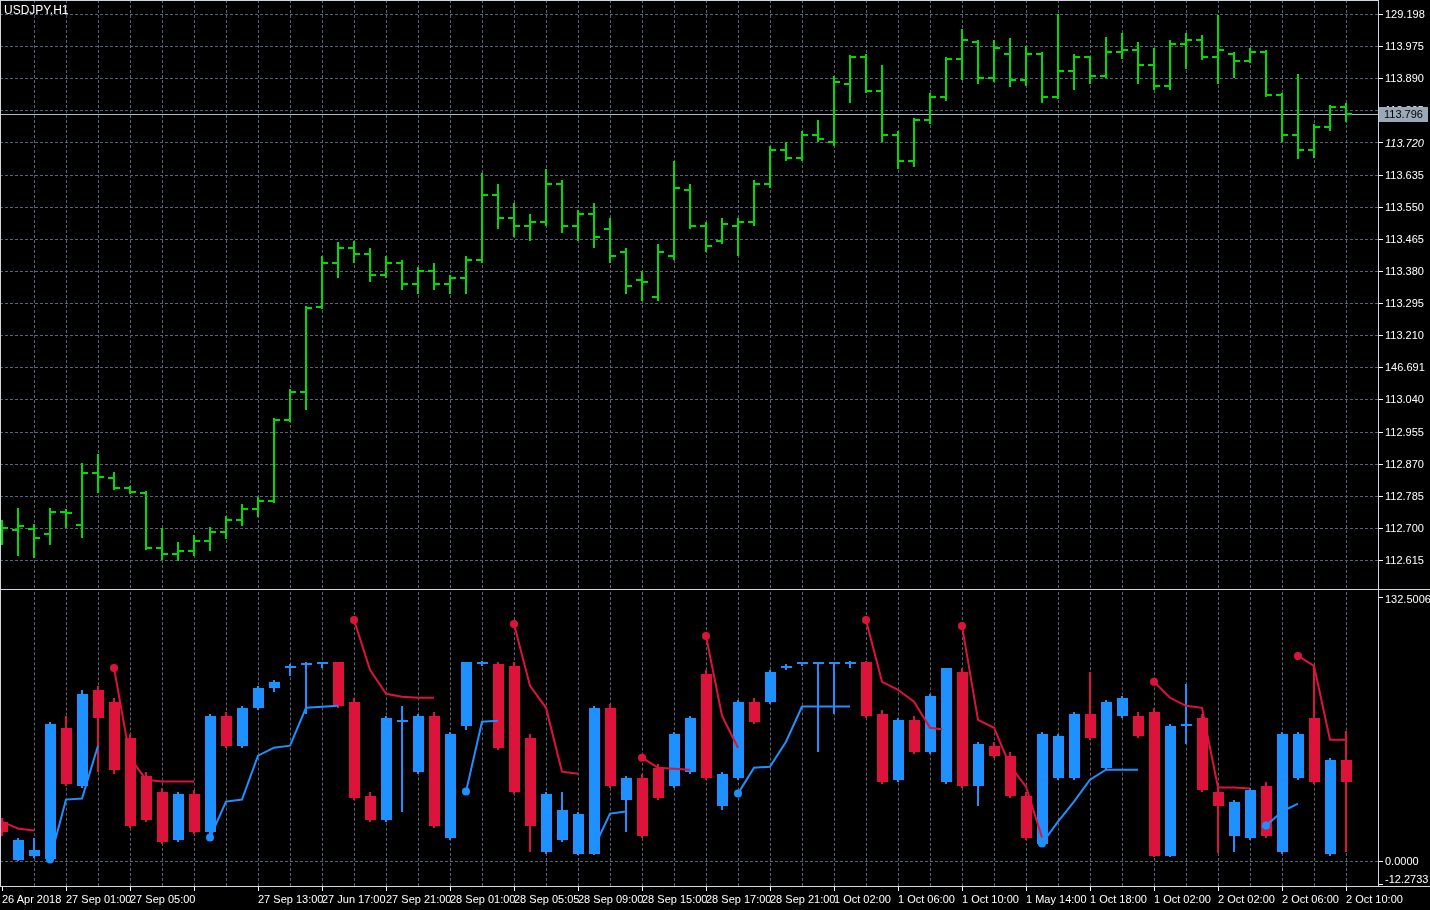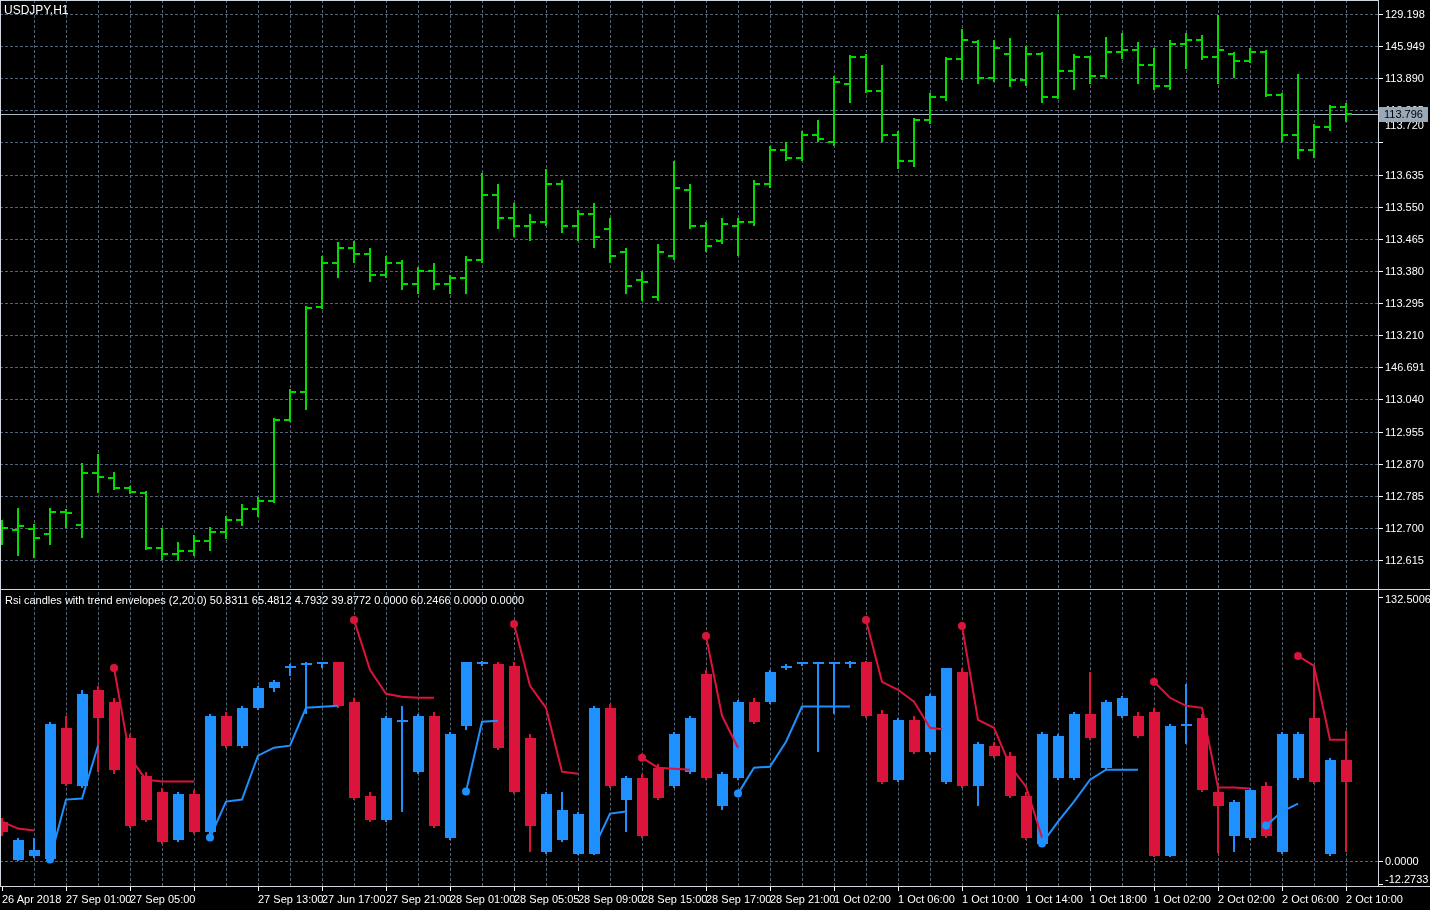--- a/index.html
+++ b/index.html
@@ -508,21 +508,20 @@
         <div class="abs" style="background: rgb(0, 220, 0); left: 1324px; top: 126.356px; width: 5px; height: 2px;"></div>
         <div class="abs" style="background: rgb(0, 220, 0); left: 1331px; top: 105.574px; width: 5px; height: 2px;"></div>
       </div>
       <div class="abs">
         <div class="abs" style="background: rgb(0, 220, 0); left: 1345px; top: 103.174px; width: 2px; height: 18.8927px;"></div>
         <div class="abs" style="background: rgb(0, 220, 0); left: 1340px; top: 105.574px; width: 5px; height: 2px;"></div>
         <div class="abs" style="background: rgb(0, 220, 0); left: 1347px; top: 112.754px; width: 5px; height: 2px;"></div>
       </div>
     </div>
   <div id="indicator-plot">
-    <span id="indicator-title">Rsi candles with trend envelopes (2,20.0) 50.8311 65.4812 4.7932 39.8772 0.0000 60.2466 0.0000 0.0000</span>
   <div class="vgrid" style="left: 34px; top: 0px; height: 294px; border-color: rgb(84, 100, 117);"></div>
       <div class="vgrid" style="left: 66px; top: 0px; height: 294px; border-color: rgb(84, 100, 117);"></div>
       <div class="vgrid" style="left: 98px; top: 0px; height: 294px; border-color: rgb(84, 100, 117);"></div>
       <div class="vgrid" style="left: 130px; top: 0px; height: 294px; border-color: rgb(84, 100, 117);"></div>
       <div class="vgrid" style="left: 162px; top: 0px; height: 294px; border-color: rgb(84, 100, 117);"></div>
       <div class="vgrid" style="left: 194px; top: 0px; height: 294px; border-color: rgb(84, 100, 117);"></div>
       <div class="vgrid" style="left: 226px; top: 0px; height: 294px; border-color: rgb(84, 100, 117);"></div>
       <div class="vgrid" style="left: 258px; top: 0px; height: 294px; border-color: rgb(84, 100, 117);"></div>
       <div class="vgrid" style="left: 290px; top: 0px; height: 294px; border-color: rgb(84, 100, 117);"></div>
       <div class="vgrid" style="left: 322px; top: 0px; height: 294px; border-color: rgb(84, 100, 117);"></div>
@@ -933,27 +932,27 @@
         <polyline points="1266,233.6 1282,219.6 1298,211.6" fill="none" stroke="#1e90ff" stroke-width="2"></polyline>
         <circle cx="1266" cy="233.6" r="4" fill="#1e90ff"></circle>
         <polyline points="1298,63.9 1314,73.9 1330,147.7 1346,147.7" fill="none" stroke="#dc143c" stroke-width="2"></polyline>
         <circle cx="1298" cy="63.9" r="4" fill="#dc143c"></circle>
       </svg>
     </div>
   <div id="price-axis">
       <div class="tick" style="left: 0px; top: 14px; width: 5px; height: 1px;"></div>
       <div class="lbl" style="left: 7px; top: 8px;">129.198</div>
       <div class="tick" style="left: 0px; top: 46.1177px; width: 5px; height: 1px;"></div>
-      <div class="lbl" style="left: 7px; top: 40.1177px;">145.949</div>
+      <div class="lbl" style="left: 7px; top: 40.1177px;">113.975</div>
       <div class="tick" style="left: 0px; top: 78.2353px; width: 5px; height: 1px;"></div>
       <div class="lbl" style="left: 7px; top: 72.2353px;">113.890</div>
       <div class="tick" style="left: 0px; top: 110.353px; width: 5px; height: 1px;"></div>
       <div class="lbl" style="left: 7px; top: 104.353px;">113.805</div>
       <div class="tick" style="left: 0px; top: 142.471px; width: 5px; height: 1px;"></div>
-      <div class="lbl" style="left: 7px; top: 119px;">113.720</div>
+      <div class="lbl" style="left: 7px; top: 137px; font-style: italic;">113.720</div>
       <div class="tick" style="left: 0px; top: 174.588px; width: 5px; height: 1px;"></div>
       <div class="lbl" style="left: 7px; top: 168.588px;">113.635</div>
       <div class="tick" style="left: 0px; top: 206.706px; width: 5px; height: 1px;"></div>
       <div class="lbl" style="left: 7px; top: 200.706px;">113.550</div>
       <div class="tick" style="left: 0px; top: 238.824px; width: 5px; height: 1px;"></div>
       <div class="lbl" style="left: 7px; top: 232.824px;">113.465</div>
       <div class="tick" style="left: 0px; top: 270.941px; width: 5px; height: 1px;"></div>
       <div class="lbl" style="left: 7px; top: 264.941px;">113.380</div>
       <div class="tick" style="left: 0px; top: 303.059px; width: 5px; height: 1px;"></div>
       <div class="lbl" style="left: 7px; top: 297.059px;">113.295</div>
@@ -1004,21 +1003,21 @@
       <div class="lbl" style="left: 706px; top: 7px;">28 Sep 17:00</div>
       <div class="tick" style="left: 770px; top: 0px; width: 1px; height: 5px;"></div>
       <div class="lbl" style="left: 770px; top: 7px;">28 Sep 21:00</div>
       <div class="tick" style="left: 834px; top: 0px; width: 1px; height: 5px;"></div>
       <div class="lbl" style="left: 834px; top: 7px;">1 Oct 02:00</div>
       <div class="tick" style="left: 898px; top: 0px; width: 1px; height: 5px;"></div>
       <div class="lbl" style="left: 898px; top: 7px;">1 Oct 06:00</div>
       <div class="tick" style="left: 962px; top: 0px; width: 1px; height: 5px;"></div>
       <div class="lbl" style="left: 962px; top: 7px;">1 Oct 10:00</div>
       <div class="tick" style="left: 1026px; top: 0px; width: 1px; height: 5px;"></div>
-      <div class="lbl" style="left: 1026px; top: 7px;">1 Oct 14:00</div>
+      <div class="lbl" style="left: 1026px; top: 7px;">1 May 14:00</div>
       <div class="tick" style="left: 1090px; top: 0px; width: 1px; height: 5px;"></div>
       <div class="lbl" style="left: 1090px; top: 7px;">1 Oct 18:00</div>
       <div class="tick" style="left: 1154px; top: 0px; width: 1px; height: 5px;"></div>
       <div class="lbl" style="left: 1154px; top: 7px;">1 Oct 02:00</div>
       <div class="tick" style="left: 1218px; top: 0px; width: 1px; height: 5px;"></div>
       <div class="lbl" style="left: 1218px; top: 7px;">2 Oct 02:00</div>
       <div class="tick" style="left: 1282px; top: 0px; width: 1px; height: 5px;"></div>
       <div class="lbl" style="left: 1282px; top: 7px;">2 Oct 06:00</div>
       <div class="tick" style="left: 1346px; top: 0px; width: 1px; height: 5px;"></div>
       <div class="lbl" style="left: 1346px; top: 7px;">2 Oct 10:00</div>

